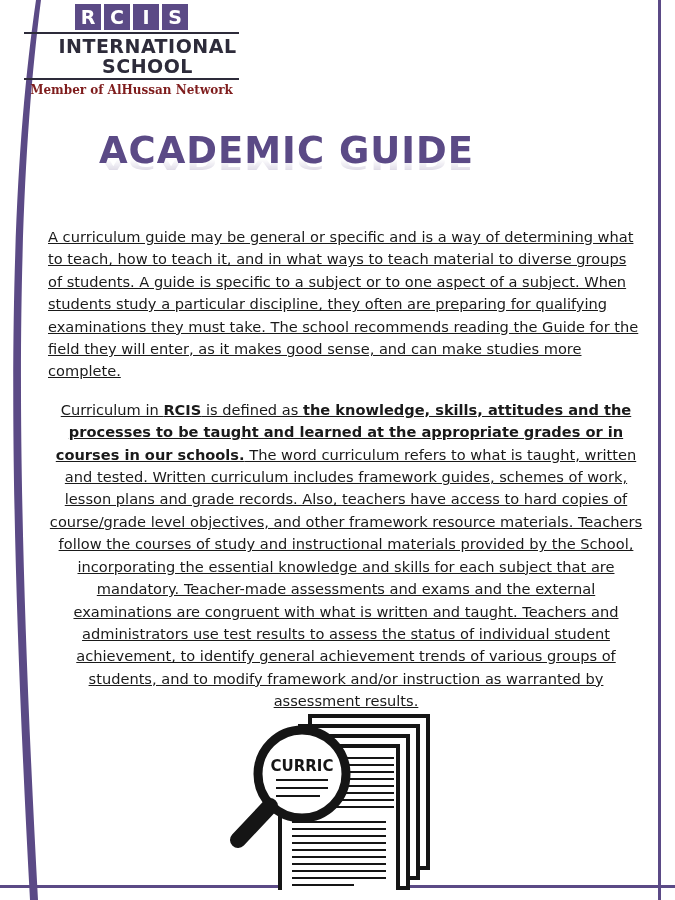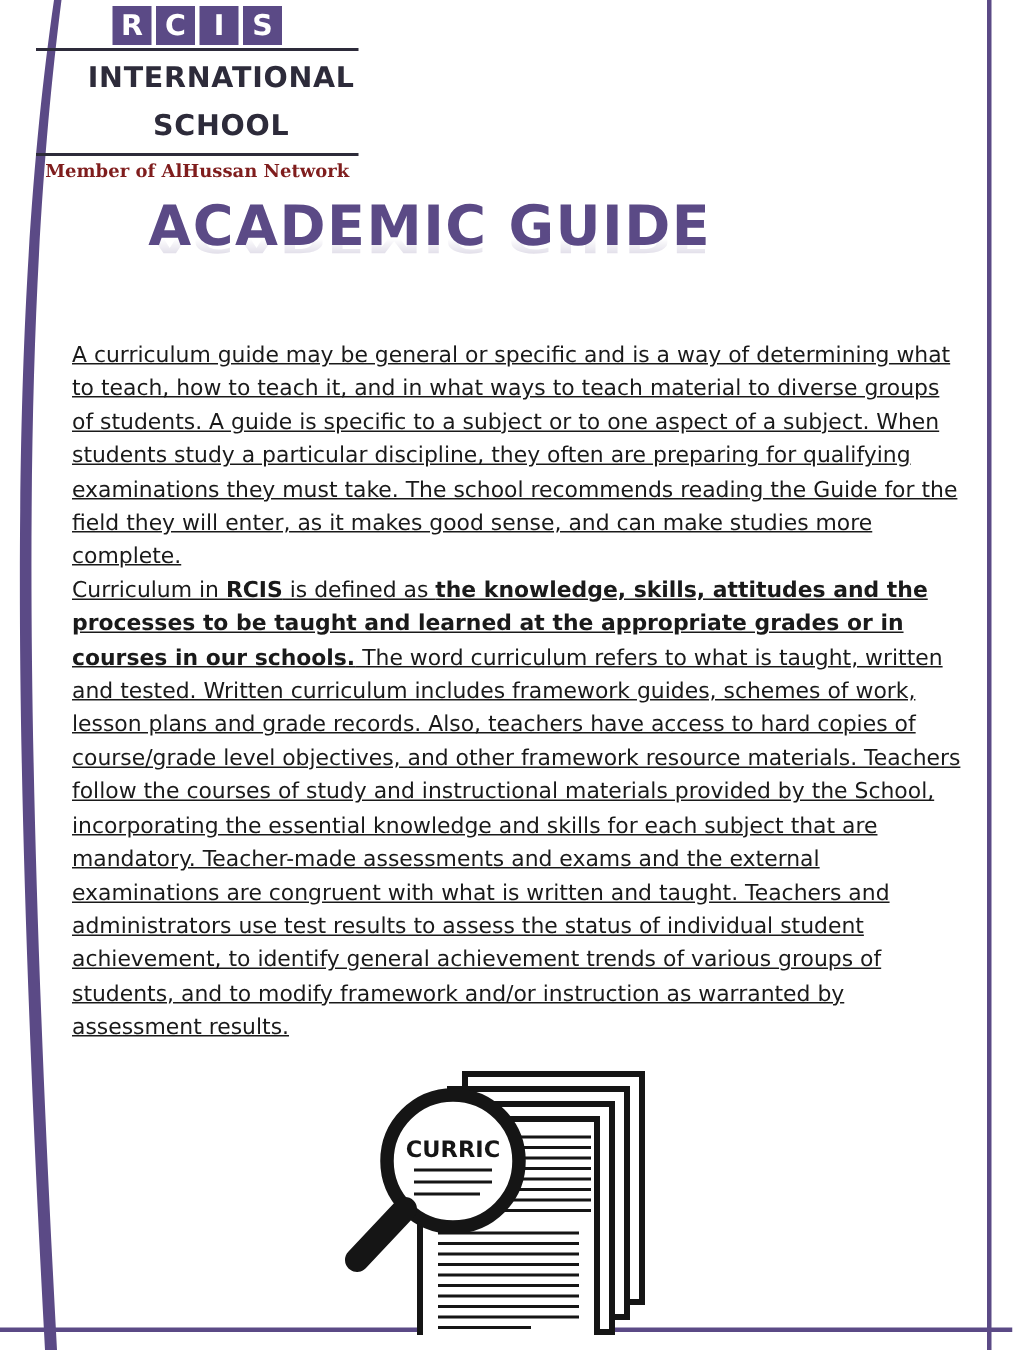--- a/index.html
+++ b/index.html
@@ -84,21 +84,21 @@
     height: 2px;
     background: #2d2b3a;
     margin: 2px 0 2px 0;
   }
   .logo-line2 {
     font-family: "DejaVu Sans", sans-serif;
     font-weight: bold;
     font-size: 19px;
     letter-spacing: 0.5px;
     color: #2d2b3a;
-    line-height: 32px;
+    line-height: 20px;
     padding-left: 32px;
   }
   .logo-line3 {
     font-family: "DejaVu Serif", serif;
     font-size: 11px;
     color: #2d2b3a;
     line-height: 15px;
   }
   .logo-line4 {
     font-family: "DejaVu Serif", serif;
@@ -151,21 +151,21 @@
     width: 596px;
     font-family: "DejaVu Sans", sans-serif;
     font-size: 14.6px;
     line-height: 22.4px;
     color: #1a1a1a;
     text-align: left;
     z-index: 2;
     text-decoration: underline;
   }
   .body-copy p { margin: 0; }
-  .body-copy .para2 { margin-top: 0; }
+  .body-copy .para2 { margin-top: 16px; text-align: center; }
   .bold { font-weight: bold; }
 
   
   .illustration {
     position: absolute;
     left: 224px;
     top: 672px;
     width: 252px;
     height: 218px;
     z-index: 2;

